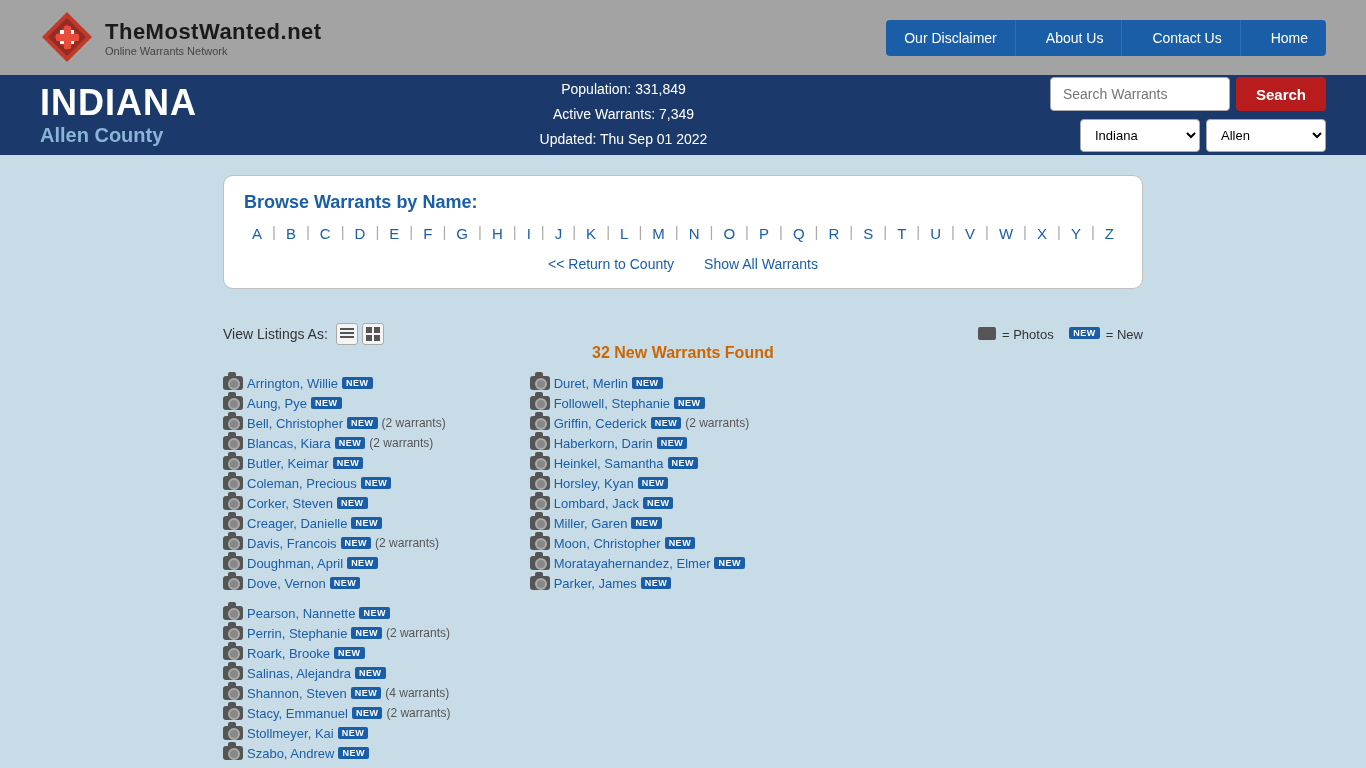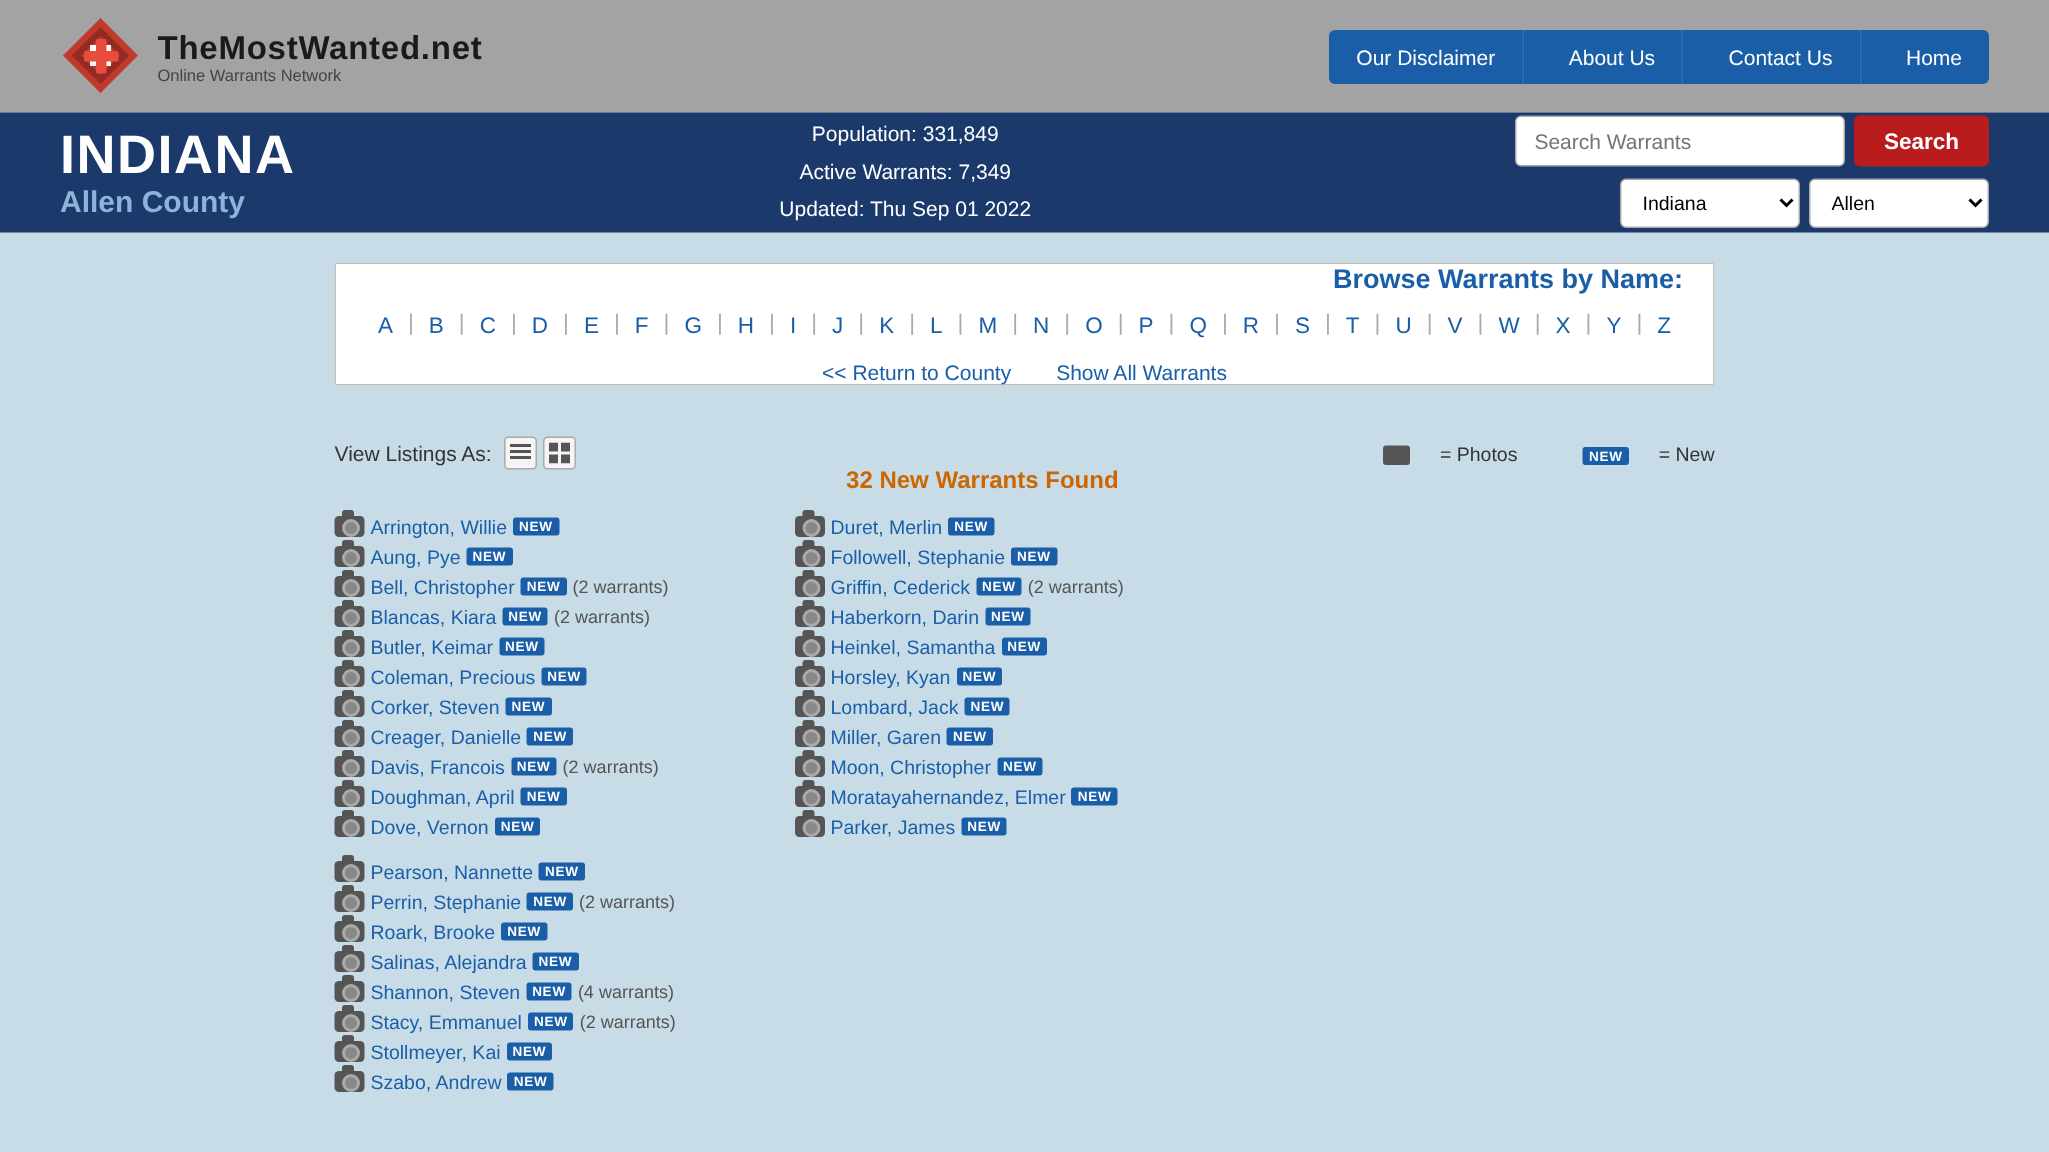--- a/index.html
+++ b/index.html
@@ -83,21 +83,21 @@
       display: flex;
       flex-direction: column;
       gap: 8px;
       align-items: flex-end;
     }
     .search-row {
       display: flex;
       gap: 6px;
     }
     .search-input {
-      width: 220px;
+      width: 180px;
       padding: 8px 12px;
       border: 1px solid #aaa;
       border-radius: 4px;
       font-size: 14px;
       background: white;
       color: #999;
     }
     .search-btn {
       background-color: #b91c1c;
       color: white;
@@ -125,23 +125,23 @@
     
     .main-content {
       max-width: 920px;
       margin: 20px auto;
     }
 
     
     .browse-box {
       background: white;
       border: 1px solid #c0c0c0;
-      border-radius: 0;
-      padding: 0 20px;
-      text-align: right;
+      border-radius: 10px;
+      padding: 16px 20px;
+      text-align: left;
       margin-bottom: 18px;
     }
     .browse-title {
       font-size: 18px;
       color: #1a5ea8;
       font-weight: bold;
       margin-bottom: 10px;
     }
     .alpha-links {
       display: flex;
@@ -200,22 +200,22 @@
       text-align: center;
       font-size: 16px;
       font-weight: bold;
       color: #cc6600;
       margin-top: 37px;
     }
     .legend {
       font-size: 13px;
       color: #333;
       display: flex;
-      align-items: flex-end;
-      gap: 20px;
+      align-items: flex-start;
+      gap: 6px;
     }
 
     
     .names-columns {
       display: flex;
       gap: 0;
     }
     .names-col {
       flex: 1;
     }

